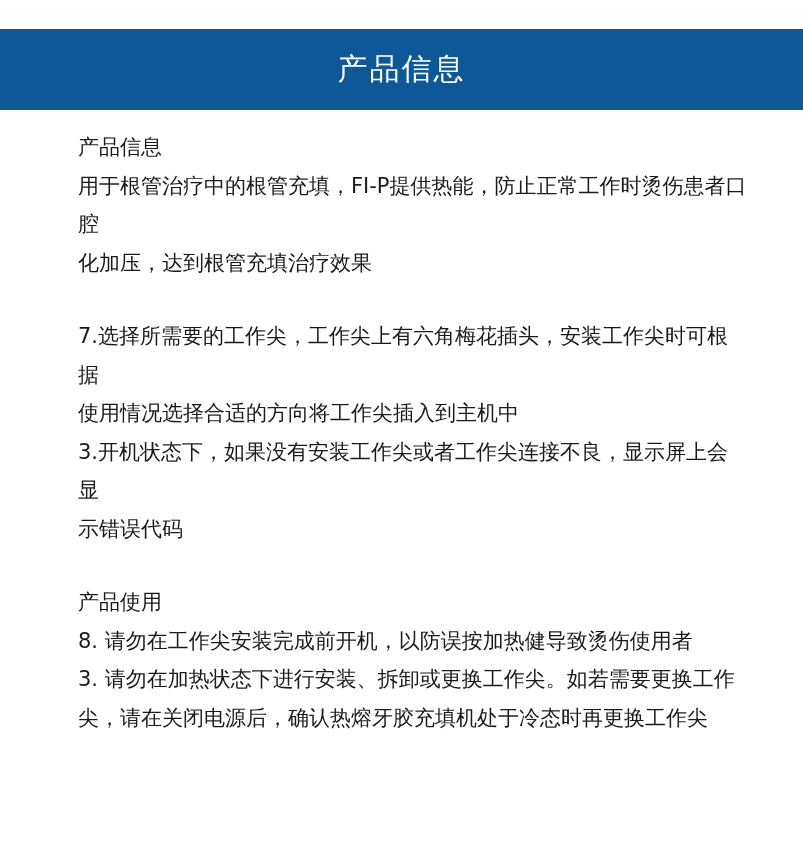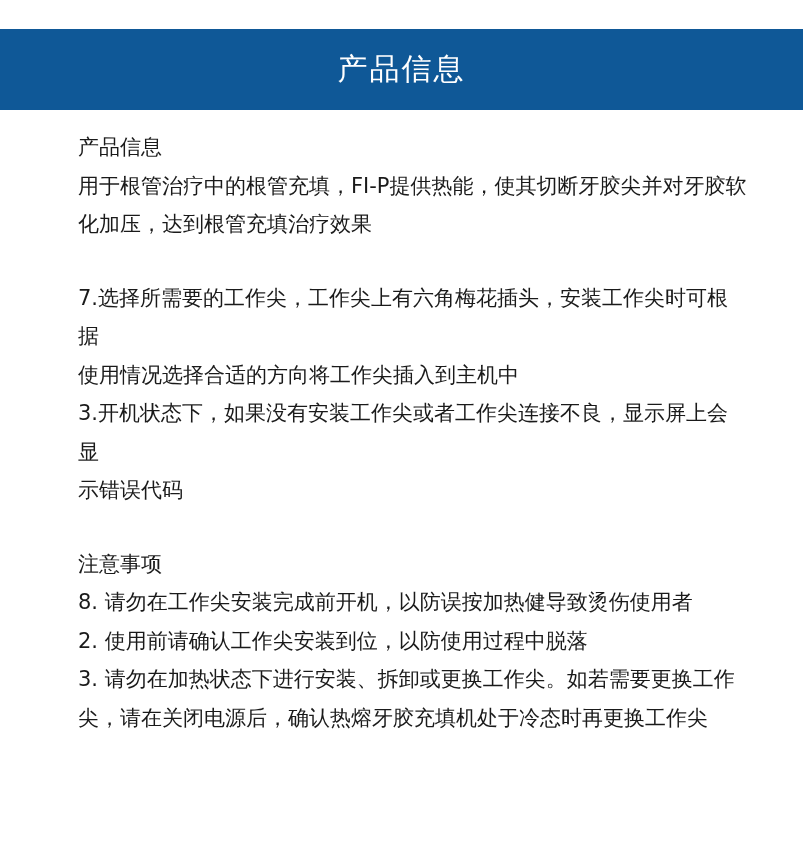--- a/index.html
+++ b/index.html
@@ -64,34 +64,33 @@
 <div class="page">
 
   <header class="banner">
     <h1 class="banner-title">产品信息</h1>
   </header>
 
   <main class="content">
 
     <section class="section">
       <h2 class="section-heading">产品信息</h2>
-      <p class="text-item">用于根管治疗中的根管充填，FI-P提供热能，使其切断牙胶尖并对牙胶软
+      <p class="text-item">用于根管治疗中的根管充填，FI-P提供热能，防止正常工作时烫伤患者口腔
 化加压，达到根管充填治疗效果</p>
     </section>
 
     <section class="section">
       <p class="text-item">7.选择所需要的工作尖，工作尖上有六角梅花插头，安装工作尖时可根据
 使用情况选择合适的方向将工作尖插入到主机中</p>
       <p class="text-item">3.开机状态下，如果没有安装工作尖或者工作尖连接不良，显示屏上会显
 示错误代码</p>
     </section>
 
     <section class="section">
-      <h2 class="section-heading">注意事项</h2>
+      <h2 class="section-heading">产品使用</h2>
       <p class="text-item">8. 请勿在工作尖安装完成前开机，以防误按加热健导致烫伤使用者</p>
-      <p class="text-item">2. 使用前请确认工作尖安装到位，以防使用过程中脱落</p>
       <p class="text-item">3. 请勿在加热状态下进行安装、拆卸或更换工作尖。如若需要更换工作
 尖，请在关闭电源后，确认热熔牙胶充填机处于冷态时再更换工作尖</p>
 
     </section>
 
   </main>
 </div>
 
 </body></html>

